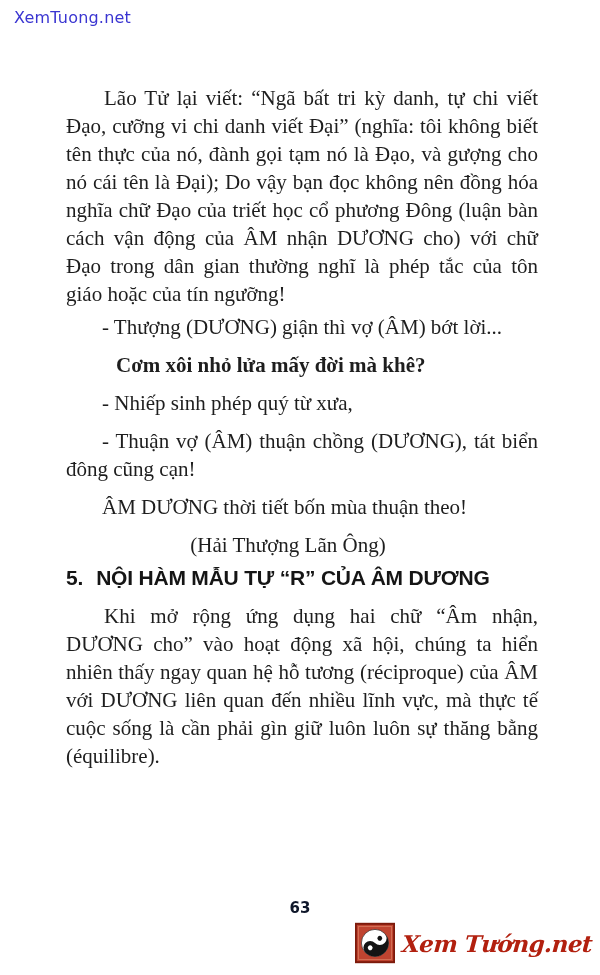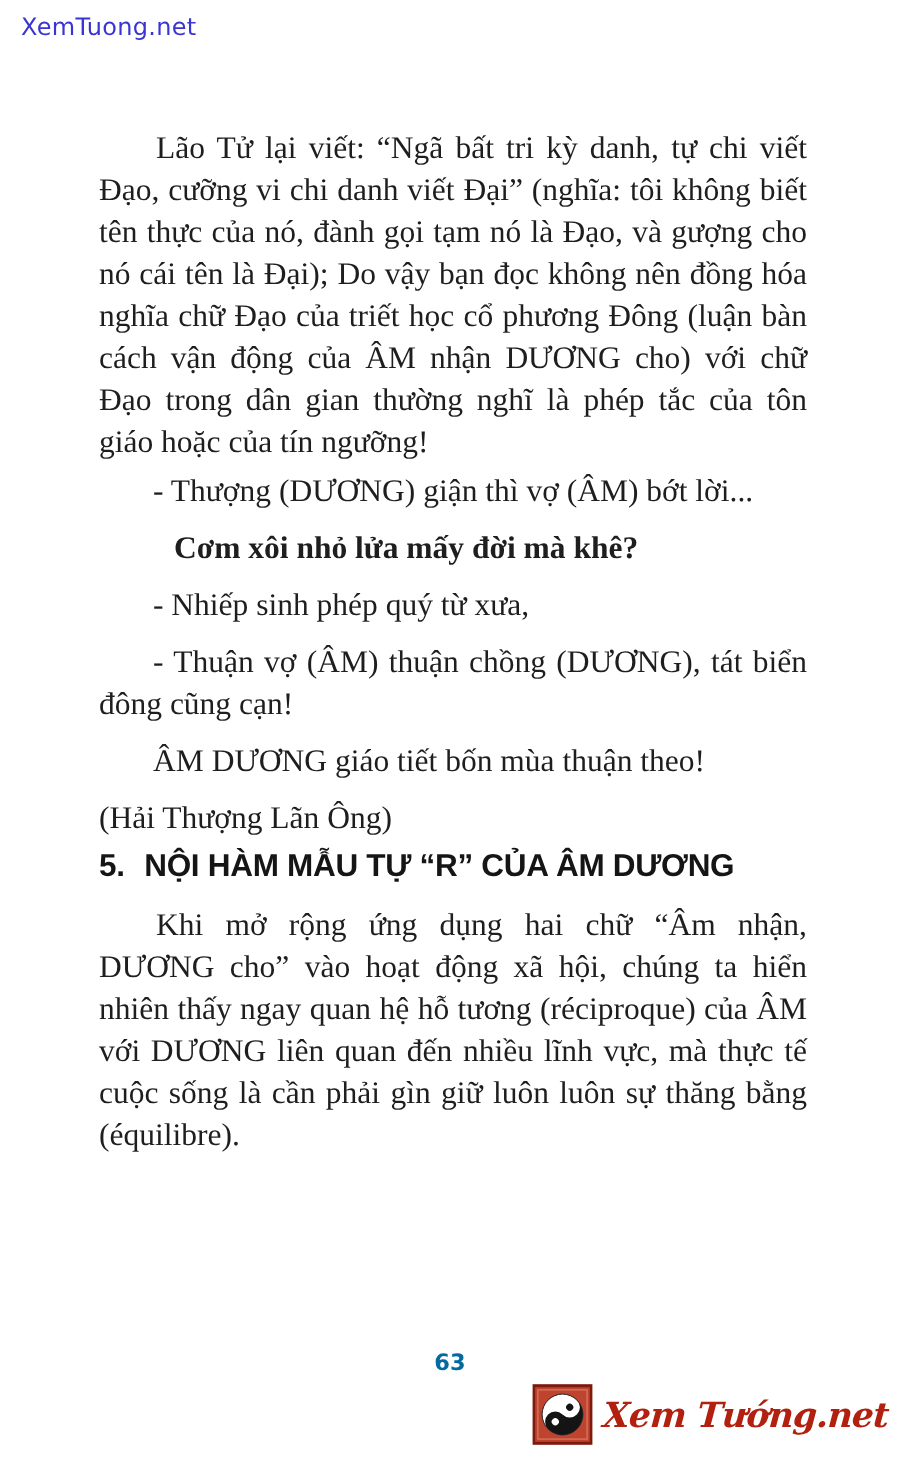--- a/index.html
+++ b/index.html
@@ -28,35 +28,35 @@
   }
   .para{
     font-size:21px;line-height:28px;margin:0 0 5px;
     text-align:justify;
   }
   .para b{font-weight:400;}
   .para.body{text-indent:38px;}
   .para.verse{text-indent:36px;margin:0 0 10px;}
   .para.verse-cont{text-indent:50px;margin:0 0 10px;font-weight:bold;}
   .para.attribution{
-    text-align:left;padding-right:28px;font-weight:700;
+    text-align:center;padding-right:28px;font-weight:700;
     text-indent:0;margin:0 0 6px;
   }
   .heading{
     font-family:"Liberation Sans","DejaVu Sans",sans-serif;
     font-weight:700;font-size:21px;line-height:24px;
     letter-spacing:-.2px;color:#151515;
     margin:7px 0 12px;display:flex;
   }
   .heading .h-num{margin-right:13px;}
   .page-number{
     position:absolute;top:899px;left:0;width:600px;
     text-align:center;
     font-family:"DejaVu Sans","Liberation Sans",sans-serif;
-    font-weight:600;font-size:15px;color:#0369a1;
+    font-weight:600;font-size:15px;color:#0f172a;
   }
   .footer-logo{
     position:absolute;top:922px;right:8px;
     display:flex;align-items:center;gap:7px;
   }
   .footer-logo .logo-icon{width:40px;height:42px;display:block;}
   .footer-logo .logo-text{
     font-family:"DejaVu Serif","Liberation Serif",serif;
     font-style:italic;font-weight:700;font-size:23px;
     color:var(--logo-red);letter-spacing:-.5px;
@@ -68,21 +68,21 @@
 <body>
 
 <div class="watermark">XemTuong.net</div>
 
 <div class="content">
     <p class="para body"><span>Lão Tử lại viết: “Ngã bất tri kỳ danh, tự chi viết Đạo, cưỡng vi chi danh viết Đại” (</span><b>nghĩa:</b><span> tôi không biết tên thực của nó, đành gọi tạm nó là Đạo, và gượng cho nó cái tên là Đại); Do vậy bạn đọc </span><b>không nên đồng hóa</b><span> nghĩa chữ </span><b>Đạo</b><span> của triết học cổ phương Đông (luận bàn cách vận động của ÂM nhận DƯƠNG cho) với chữ </span><b>Đạo</b><span> trong dân gian thường nghĩ là </span><b>phép tắc</b><span> của </span><b>tôn giáo</b><span> hoặc của </span><b>tín ngưỡng</b><span>!</span></p>
     <p class="para verse"><span>- Thượng (DƯƠNG) giận thì vợ (ÂM) bớt lời...</span></p>
     <p class="para verse-cont"><span>Cơm xôi nhỏ lửa mấy đời mà khê?</span></p>
     <p class="para verse"><span>- Nhiếp sinh phép quý từ xưa,</span></p>
     <p class="para verse"><span>- Thuận vợ (ÂM) thuận chồng (DƯƠNG), tát biển đông cũng cạn!</span></p>
-    <p class="para verse"><span>ÂM DƯƠNG giáo tiết bốn mùa thuận theo!</span></p>
+    <p class="para verse"><span>ÂM DƯƠNG thời tiết bốn mùa thuận theo!</span></p>
     <p class="para attribution"><b>(Hải Thượng Lãn Ông)</b></p>
     <h2 class="heading">
       <span class="h-num">5.</span>
       <span>NỘI HÀM MẪU TỰ “R” CỦA ÂM DƯƠNG</span>
     </h2>
     <p class="para body"><span>Khi mở rộng ứng dụng hai chữ “Âm nhận, DƯƠNG cho” vào hoạt động xã hội, chúng ta hiển nhiên thấy ngay quan hệ </span><b>hỗ tương</b><span> (réciproque) của ÂM với DƯƠNG liên quan đến nhiều lĩnh vực, mà thực tế cuộc sống là cần phải gìn giữ luôn luôn sự thăng bằng (équilibre).</span></p>
   </div>
 
 <div class="page-number">63</div>
 

